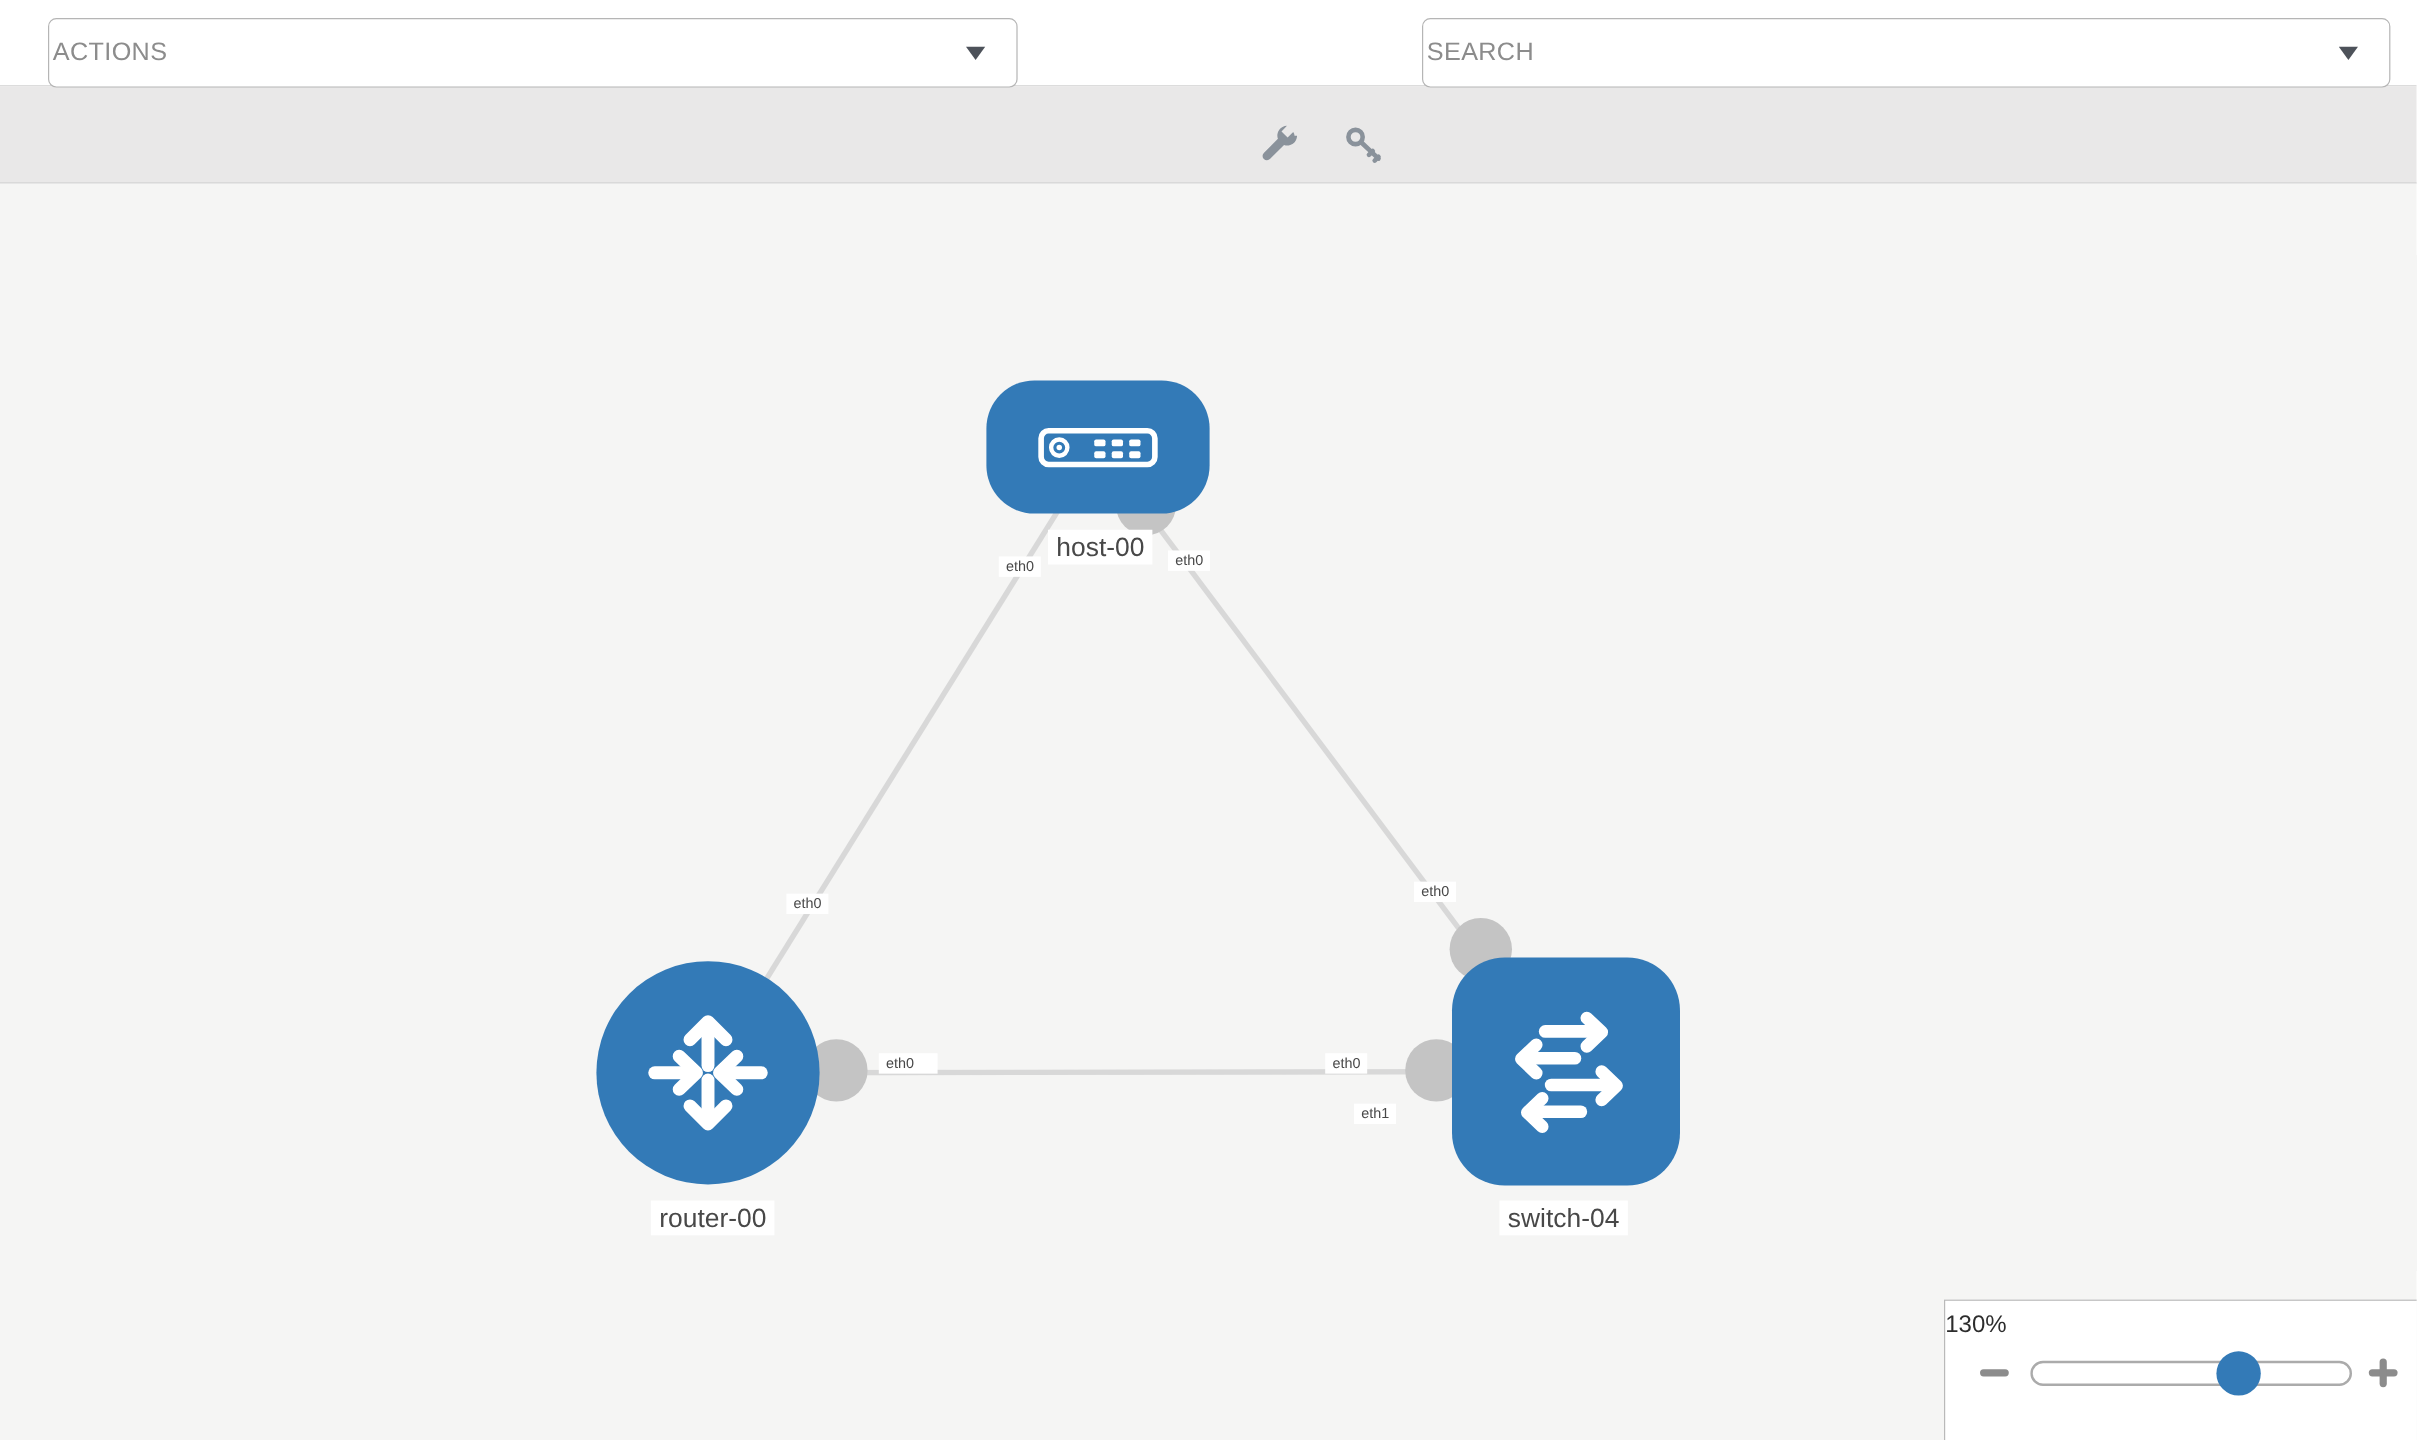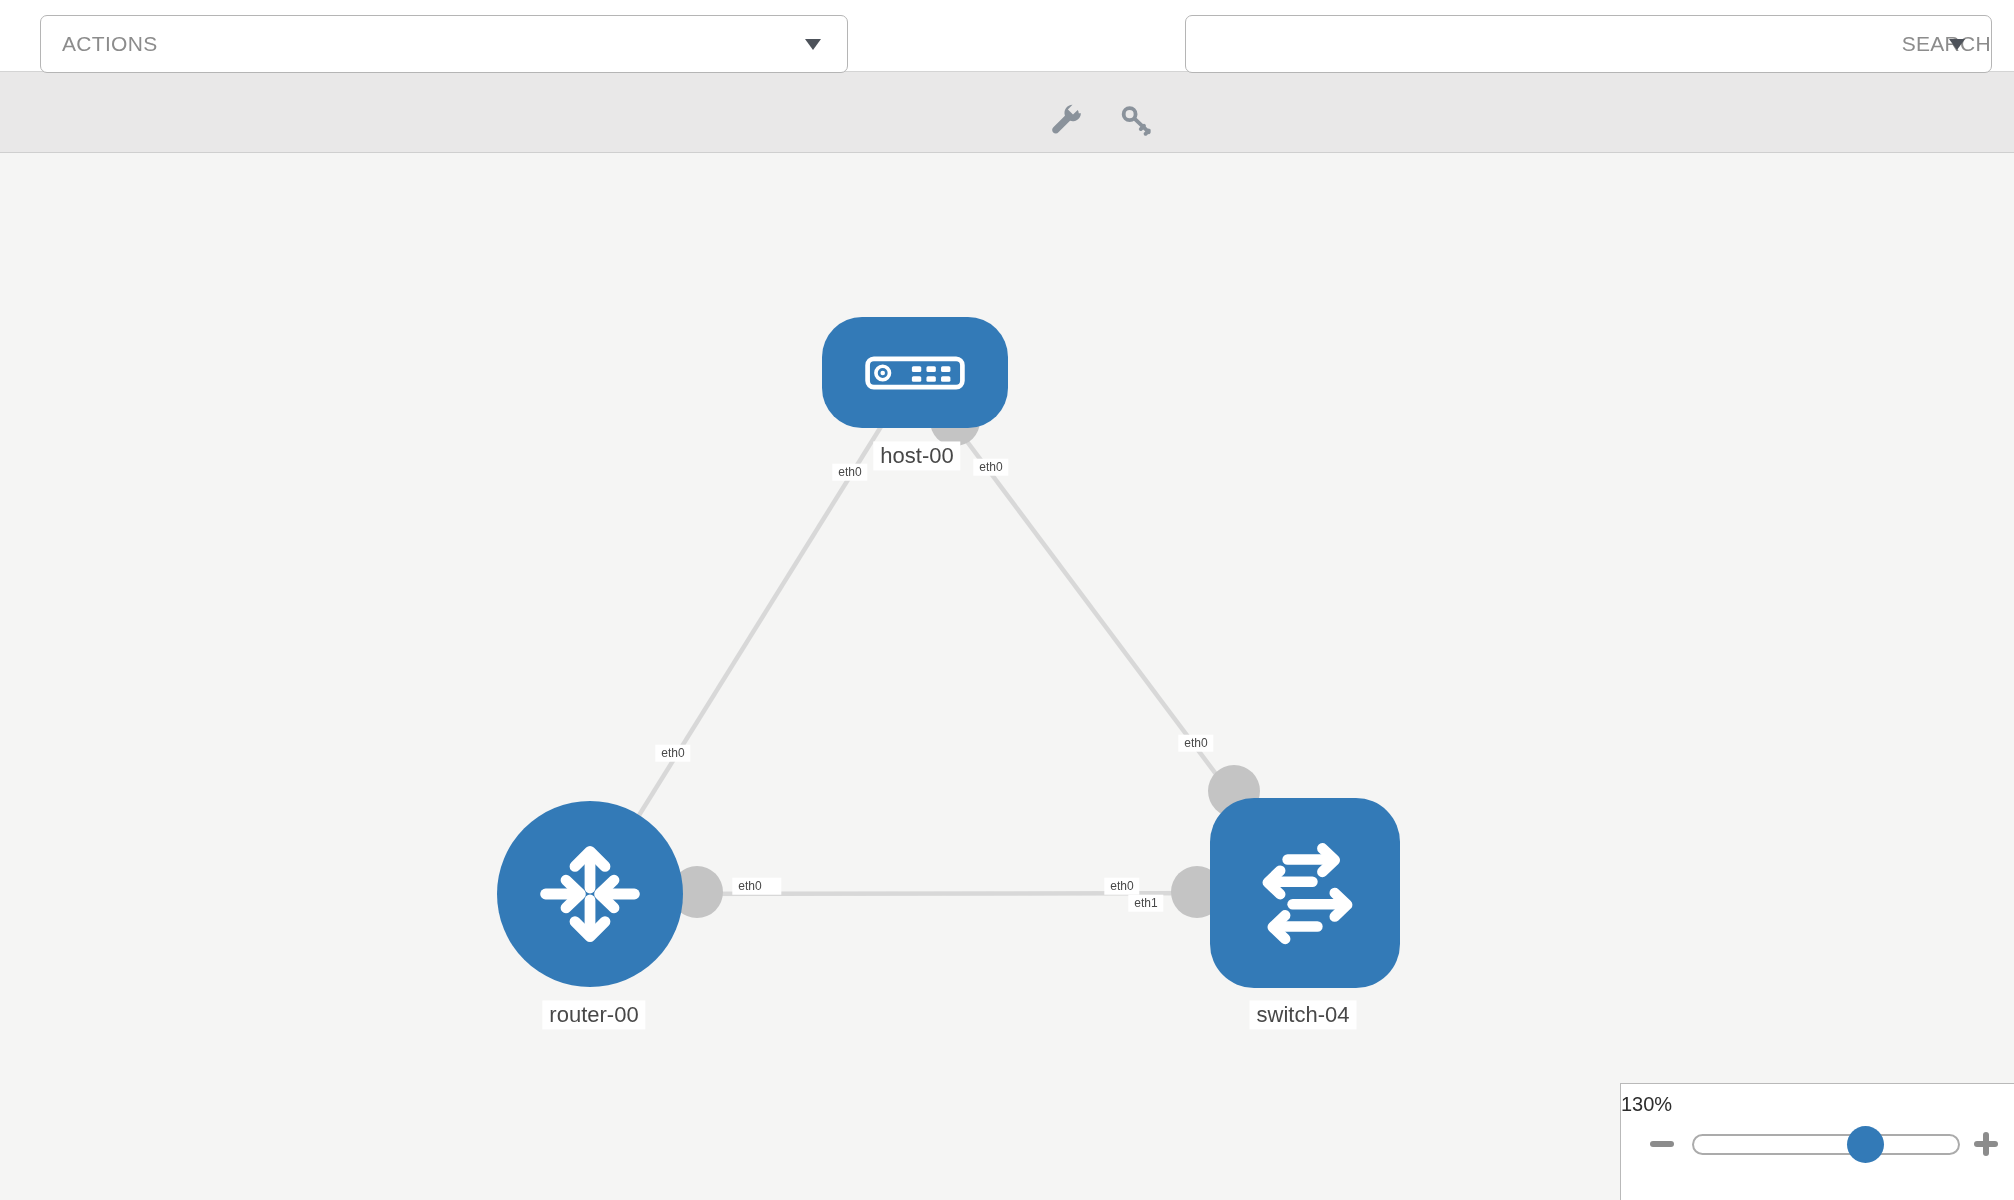--- a/index.html
+++ b/index.html
@@ -26,30 +26,30 @@
   .toolbar {
     position:absolute; left:0; top:72px; width:2014px; height:81px;
     background:#e9e8e8; border-bottom:1px solid #cfcfcf;
   }
   .select-box {
     position:absolute; top:15px; height:58px; background:#ffffff;
     border:1px solid #b5b5b5; border-radius:7px;
     display:flex; align-items:center; cursor:pointer;
   }
   .select-box .select-label {
-    margin-left:21px; font-size:21px; color:#8c8c8c; letter-spacing:0.3px;
+    margin-left:3px; font-size:21px; color:#8c8c8c; letter-spacing:0.3px;
   }
   .caret {
     position:absolute; right:26px; top:50%; margin-top:-5px;
     width:0; height:0;
     border-left:8px solid transparent; border-right:8px solid transparent;
     border-top:11px solid #4d525a;
   }
   .actions-box { left:40px; width:808px; }
-  .search-box  { left:1185px; width:807px;justify-content:flex-end; }
+  .search-box  { left:1185px; width:807px; }
   .tool-icon-btn {
     position:absolute; top:100px; width:40px; height:40px; cursor:pointer;
     display:flex; align-items:center; justify-content:center;
   }
   .wrench-btn { left:1046px; }
   .key-btn    { left:1116px; }
   
   .canvas {
     position:absolute; left:0; top:153px; width:2014px; height:1047px;
     background:#f5f5f4; overflow:hidden;
@@ -67,21 +67,21 @@
   .port-label { font-size:12px; padding:2px 6px; }
   .lbl-host      { left:917px;  top:303px; }
   .lbl-router    { left:594px;  top:862px; }
   .lbl-switch    { left:1303px; top:862px; }
   .port-host-left   { left:850px;  top:319px; }
   .port-host-right  { left:991px;  top:314px; }
   .port-router-top  { left:673px;  top:600px; }
   .port-switch-top  { left:1196px; top:590px; }
   .port-mid-router  { left:757px;  top:733px; padding-right:20px; }
   .port-mid-back    { left:1122px; top:733px; z-index:1; }
-  .port-mid-front   { left:1146px; top:750px; z-index:2; }
+  .port-mid-front   { left:1146px; top:775px; z-index:2; }
   
   .zoom-panel {
     position:absolute; left:1620px; top:1083px; width:396px; height:119px;
     background:#ffffff; border:1px solid #b9b9b9;
   }
   .zoom-level {
     position:absolute; left:0; top:9px; width:394px; text-align:left;
     font-size:20px; color:#2d2d2d;
   }
   .zoom-row {

